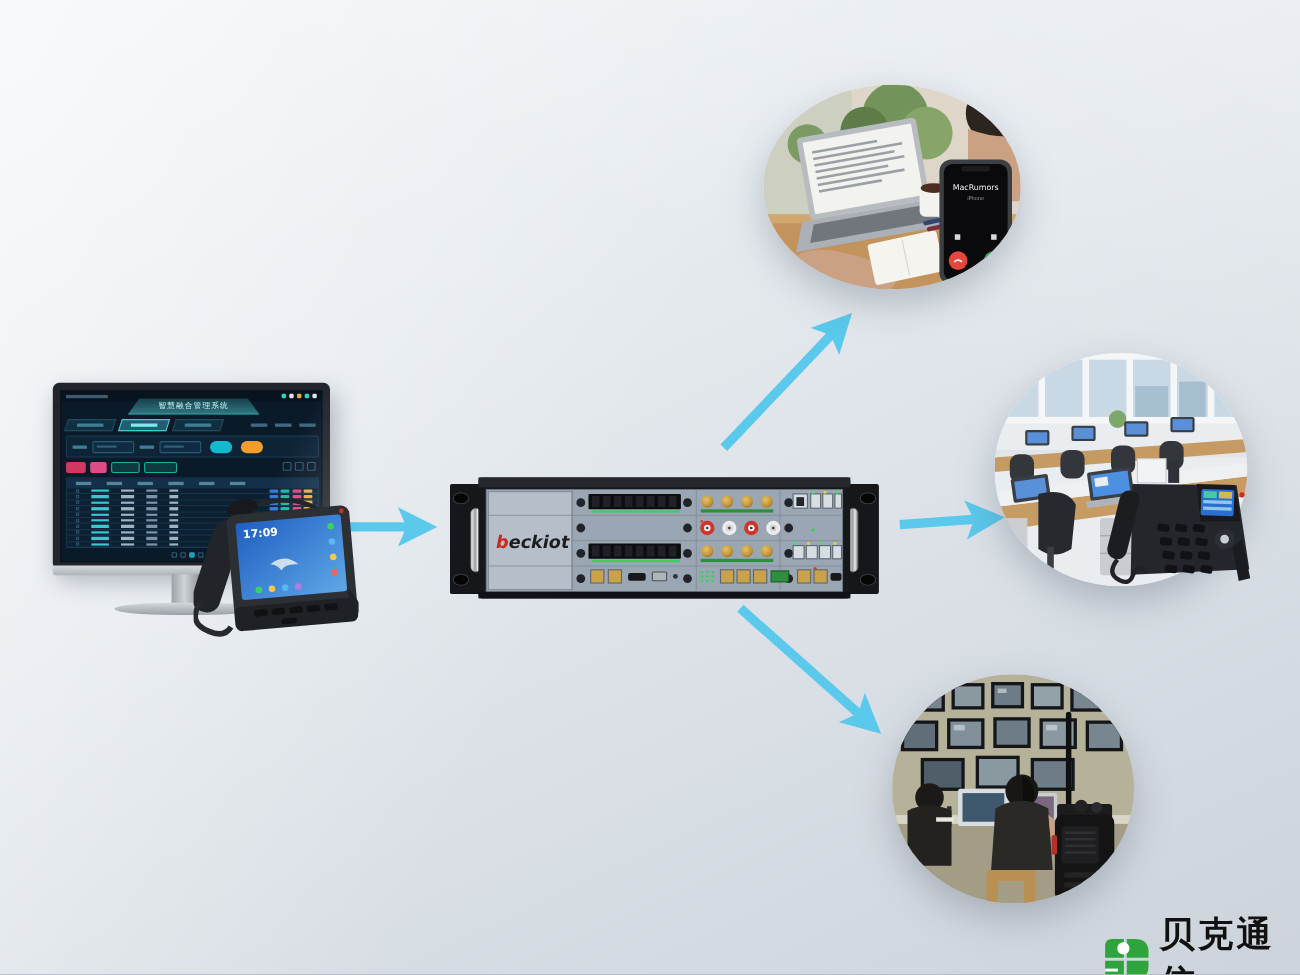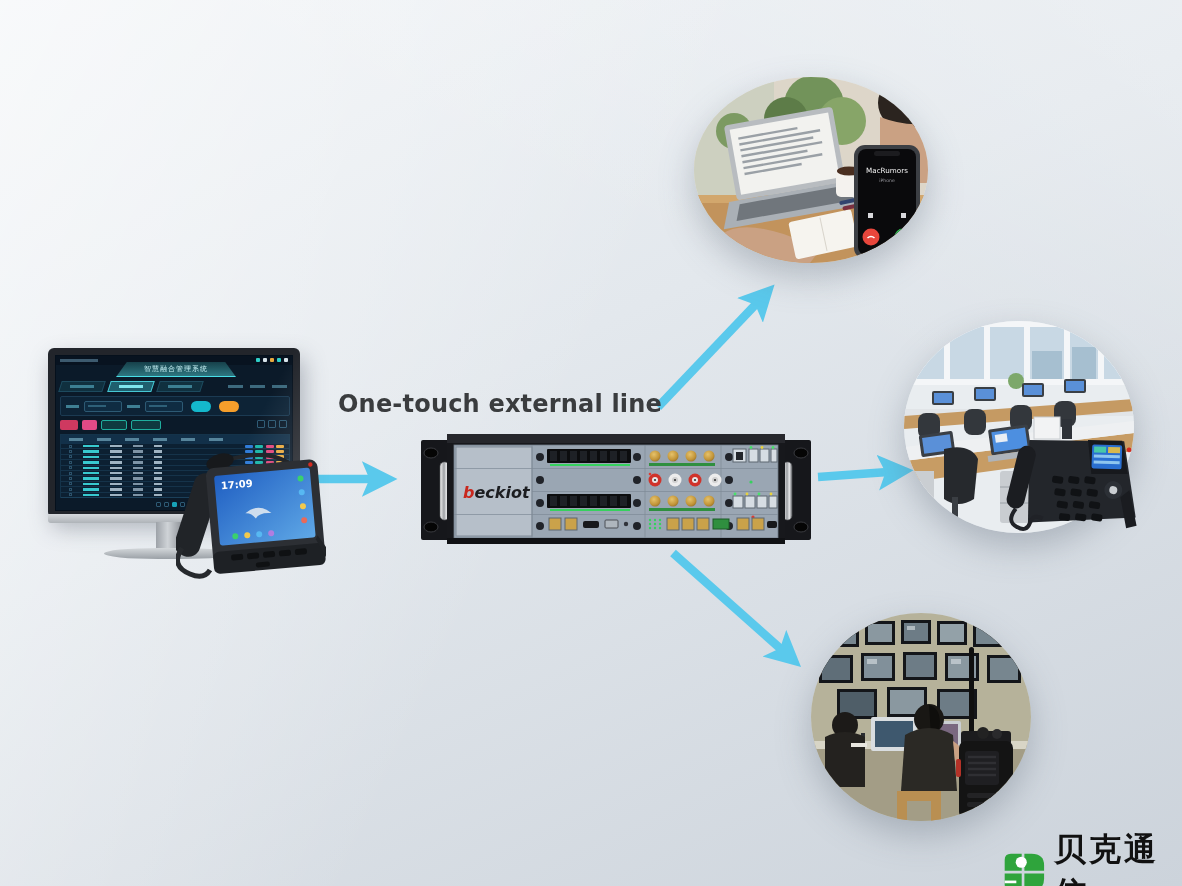--- a/index.html
+++ b/index.html
@@ -83,21 +83,21 @@
   .dash-row .chips{ display:flex; gap:2.5px; margin-left:auto; margin-right:5px; }
   .dash-row .chips i{ width:8px; height:3.4px; border-radius:1px; display:block; }
   .dash .pager{ position:absolute; left:0; right:0; top:146px; display:flex; justify-content:center; gap:3px; }
   .dash .pager i{ width:5px; height:5px; border:1px solid #2d5a74; border-radius:1px; }
   .dash .pager i.cur{ background:#17a2b8; border-color:#17a2b8; }
 
   
   .deskphone{ position:absolute; left:176px; top:420px; width:150px; height:170px; }
 
   
-  .rack{ position:absolute; left:421px; top:430px; }
+  .rack{ position:absolute; left:409px; top:430px; }
 
   
   .circle{ position:absolute; border-radius:50%; overflow:hidden;
     box-shadow:0 14px 34px rgba(90,100,115,.35); }
   .c-top{ left:694px; top:77px; width:234px; height:186px; }
   .c-mid{ left:904px; top:321px; width:230px; height:212px; }
   .c-bot{ left:811px; top:613px; width:220px; height:208px; }
   .overlay{ position:absolute; }
 
   
@@ -117,21 +117,20 @@
       </marker>
     </defs>
     <g class="arrow-stroke" fill="none" stroke-width="8.5" stroke-linecap="butt">
       <line x1="268" y1="479" x2="372" y2="479" marker-end="url(#ah)" stroke="#5ac9ec"></line>
       <line x1="658" y1="407" x2="757" y2="303" marker-end="url(#ah)" stroke="#5ac9ec"></line>
       <line x1="818" y1="477" x2="888" y2="472" marker-end="url(#ah)" stroke="#5ac9ec"></line>
       <line x1="673" y1="553" x2="782" y2="650" marker-end="url(#ah)" stroke="#5ac9ec"></line>
     </g>
   </svg>
 
-  <div class="headline">One-touch external line</div>
 
   <div class="monitor">
     <div class="dash">
       <div class="statusbar">
         <span class="tbar"></span>
         <span class="dots">
             <i style="background: rgb(47, 208, 200);"></i>
             <i style="background: rgb(216, 228, 234);"></i>
             <i style="background: rgb(232, 169, 61);"></i>
             <i style="background: rgb(47, 208, 200);"></i>

